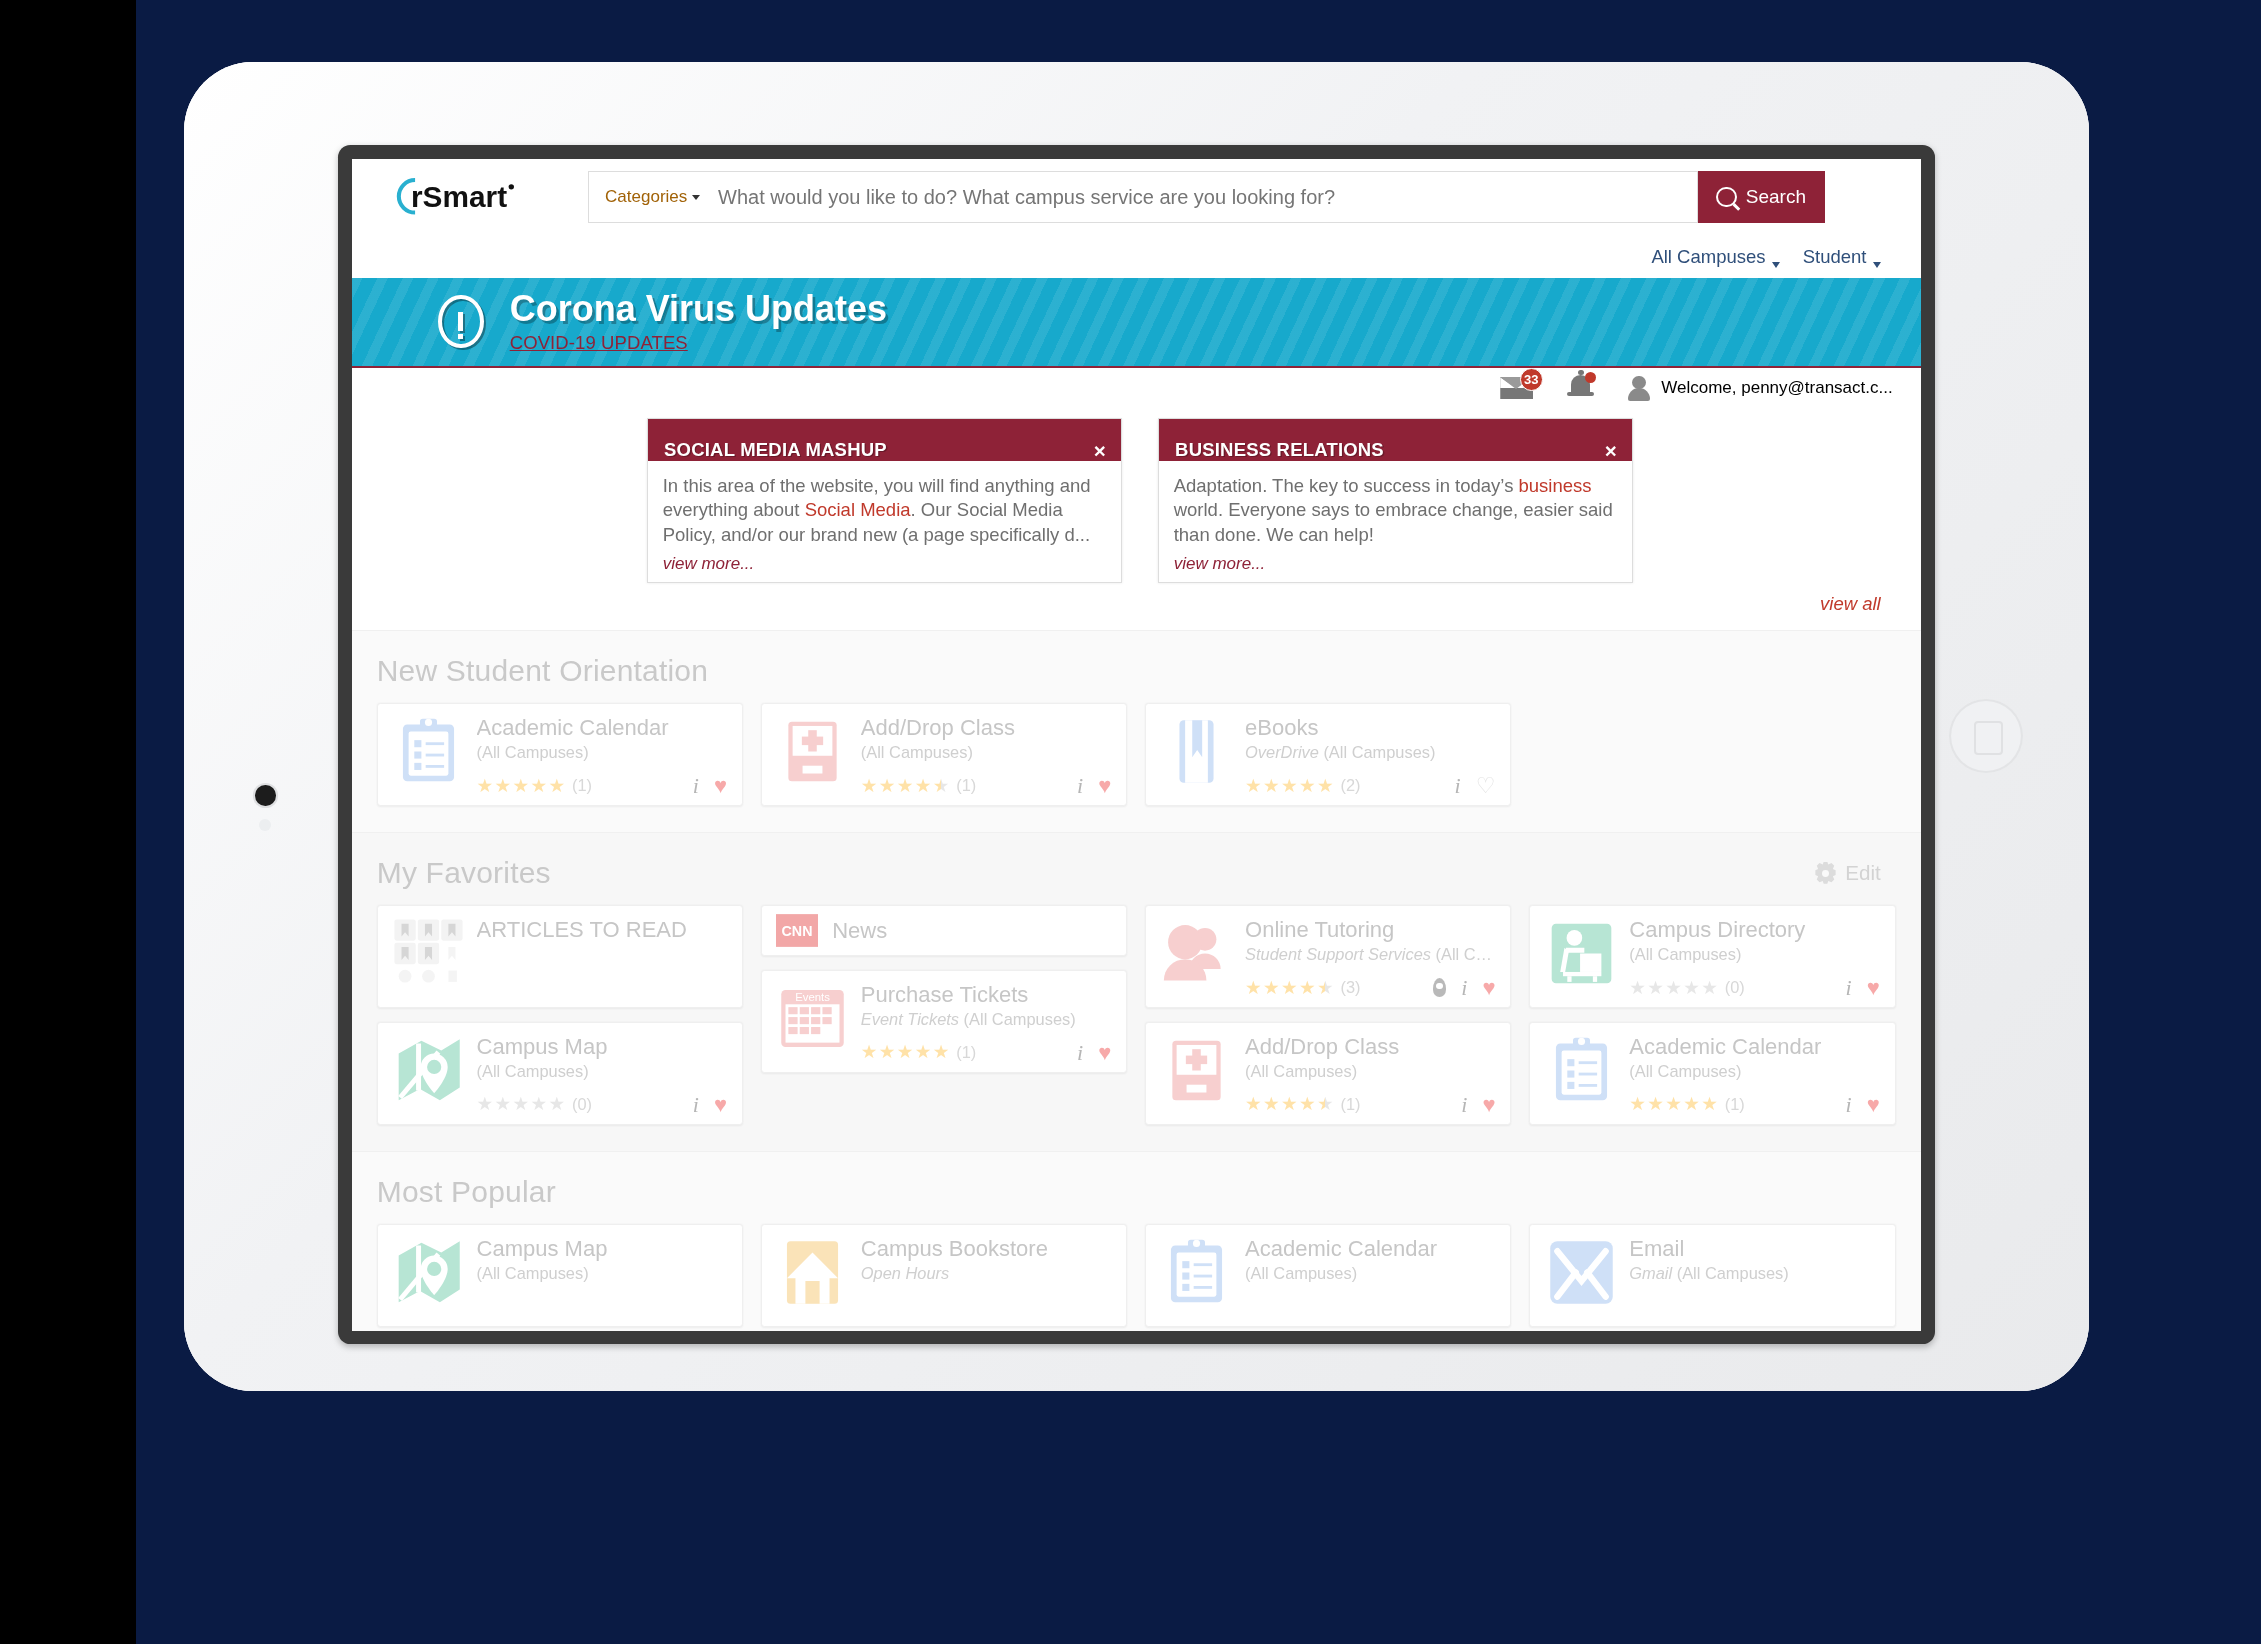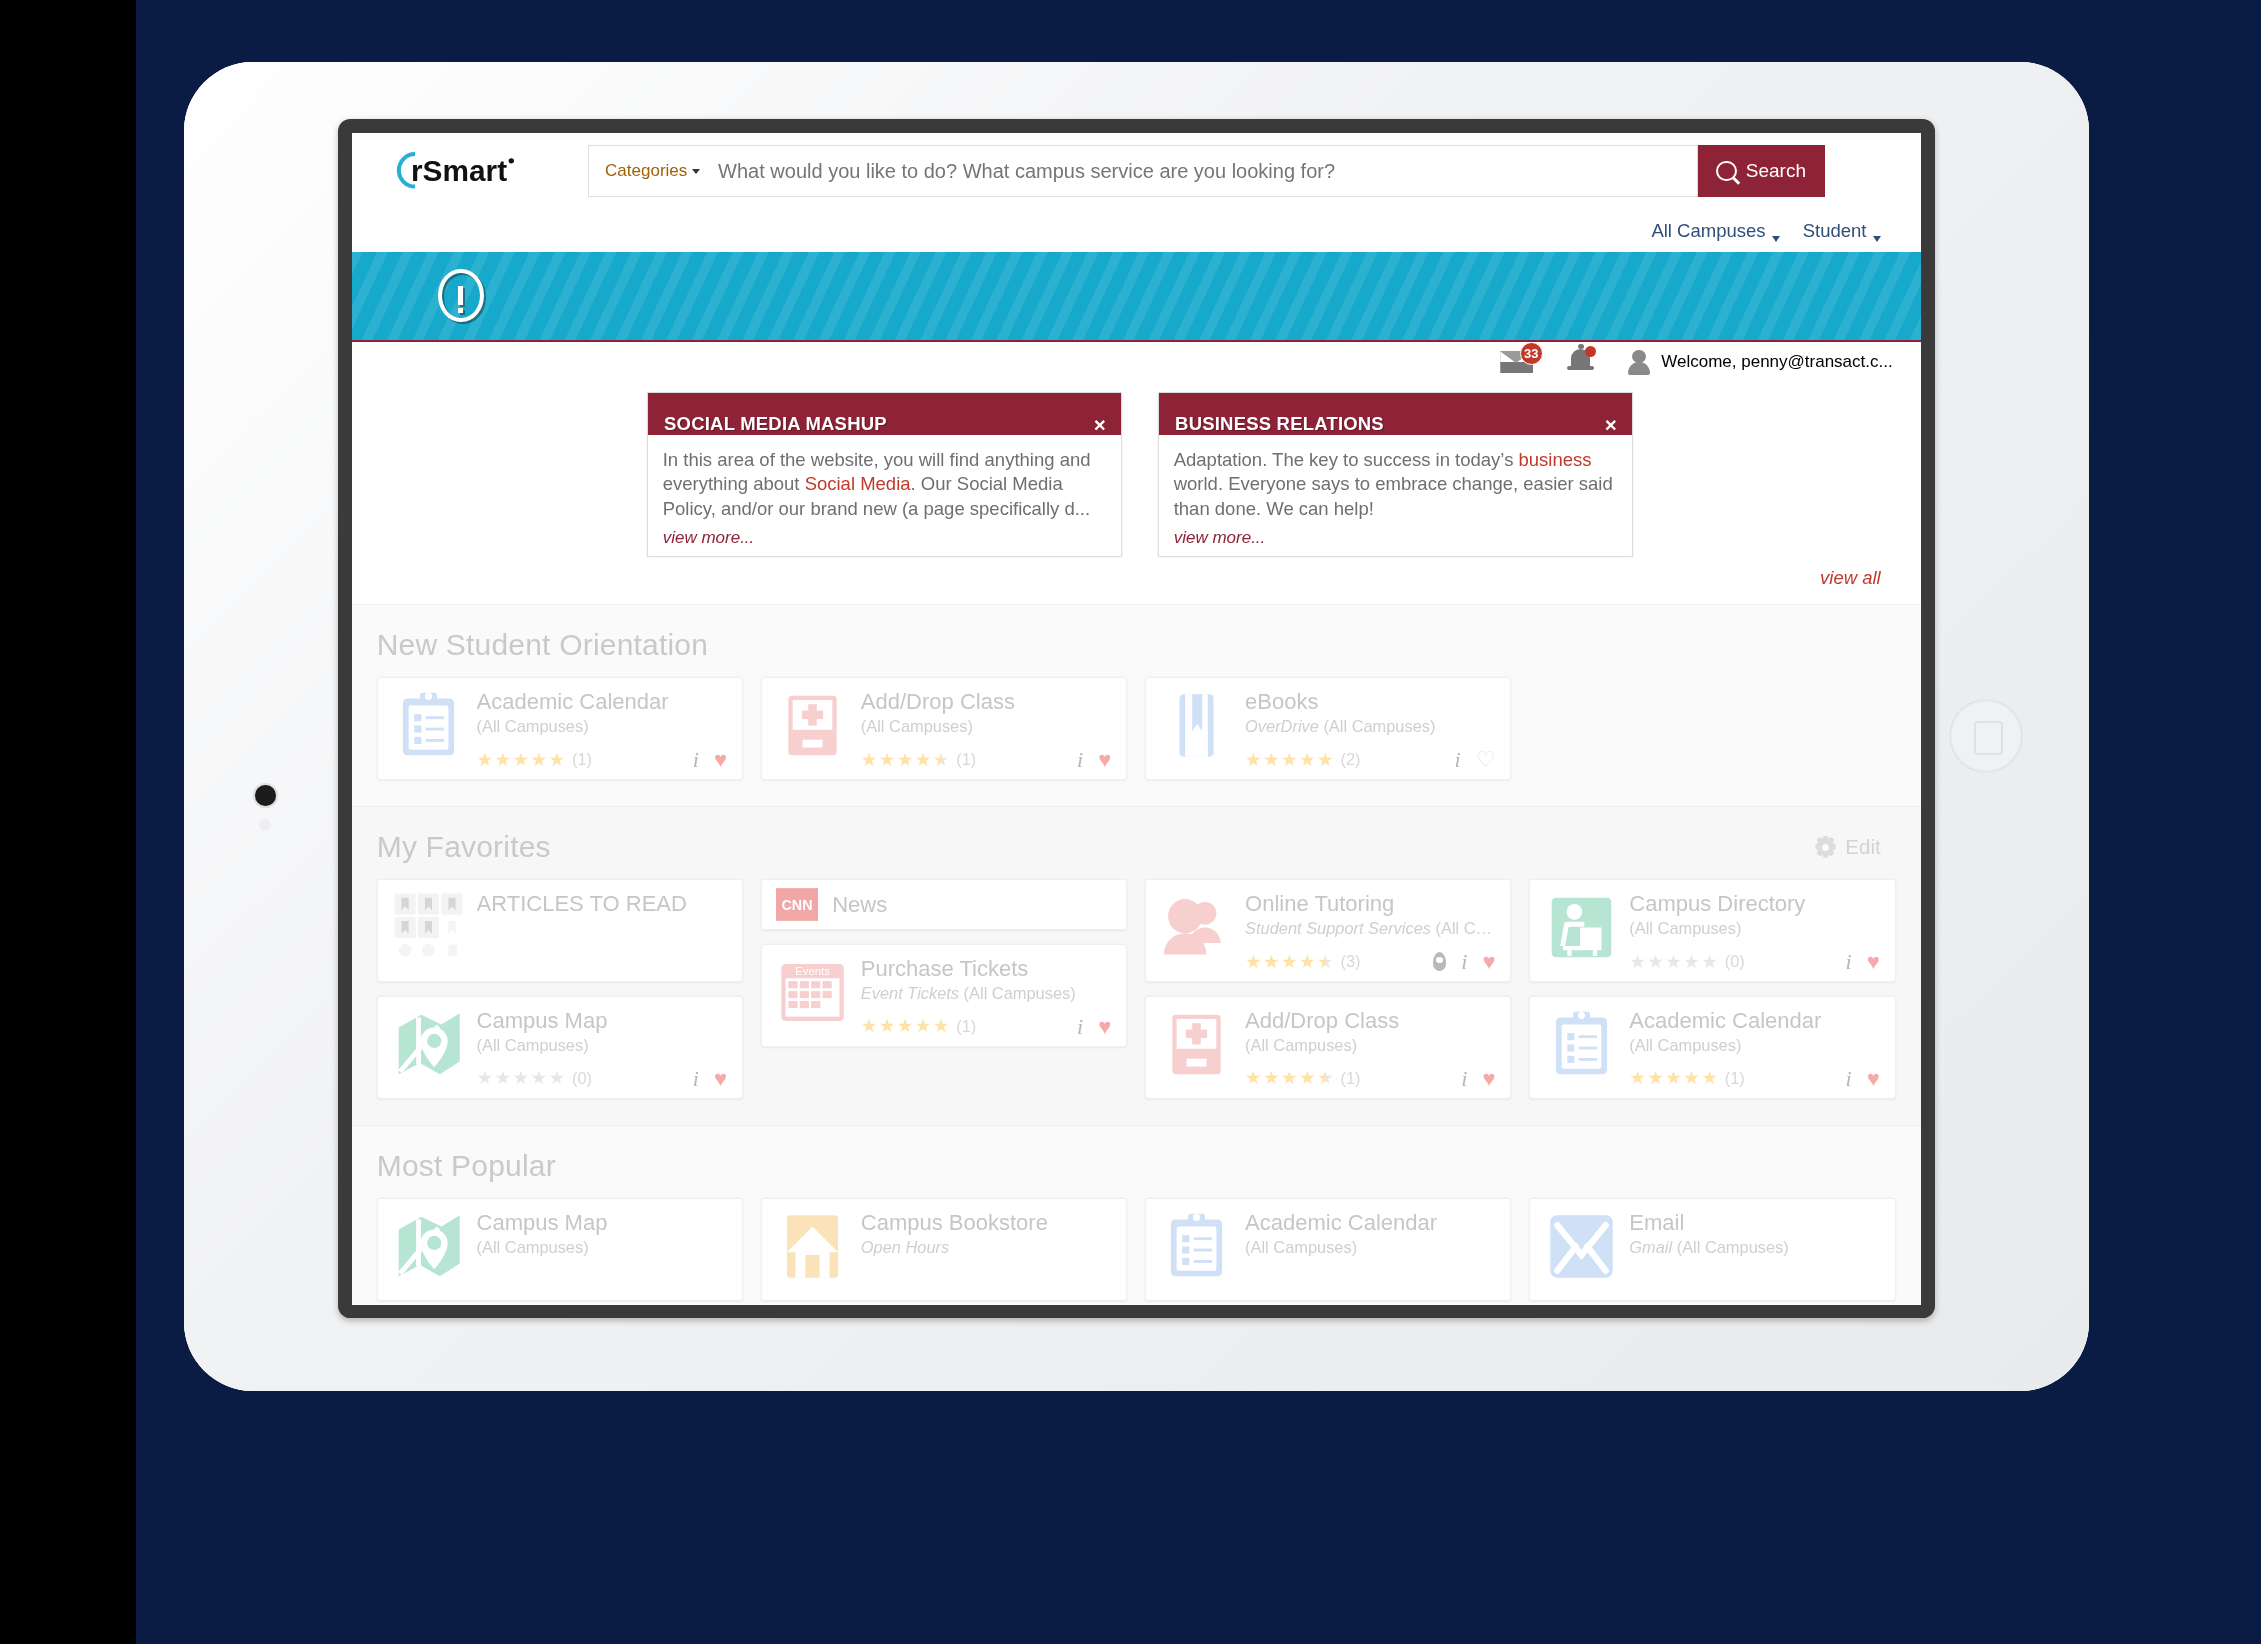--- a/index.html
+++ b/index.html
@@ -33,21 +33,21 @@
   .camera{
     position:absolute;left:71px;top:723px;width:20.6px;height:20.6px;border-radius:50%;
     background:#1c1c1c;box-shadow:0 0 0 2.1px #dfe0e2;
   }
   .camera2{
     position:absolute;left:75px;top:757px;width:12.3px;height:12.3px;border-radius:50%;
     background:#eceef0;
   }
   
   .bezel{
-    position:absolute;left:154px;top:57px;width:1597px;height:1199px;
+    position:absolute;left:154px;top:83px;width:1597px;height:1199px;
     background:#3a3a3a;border-radius:12.3px;
     box-shadow:0 2.1px 6.9px rgba(0,0,0,.25);
   }
   .screen{
     position:absolute;left:13.7px;top:13.7px;width:1569px;height:1172px;
     background:#ffffff;overflow:hidden;
   }
 
   
   .site-header{height:77px;background:#fff;display:flex;align-items:center;padding:0 0 0 42px;box-sizing:border-box;}
@@ -232,20 +232,24 @@
         </a>
         <a href="#">
           <span>Student</span>
           <span class="caret-blue"></span>
         </a>
       </div>
 
       <div class="covid">
         <div class="alert-icon">
           <div class="alert-bang"></div>
+        </div>
+        <div class="covid-txt">
+          <div class="covid-title">Corona Virus Updates</div>
+          <a class="covid-link" href="#">COVID-19 UPDATES</a>
         </div>
       </div>
 
       <div class="userbar">
         <div class="mail-ic">
           <div class="env">
               <div class="env-tri"></div>
             </div>
           <div class="badge">33</div>
         </div>

